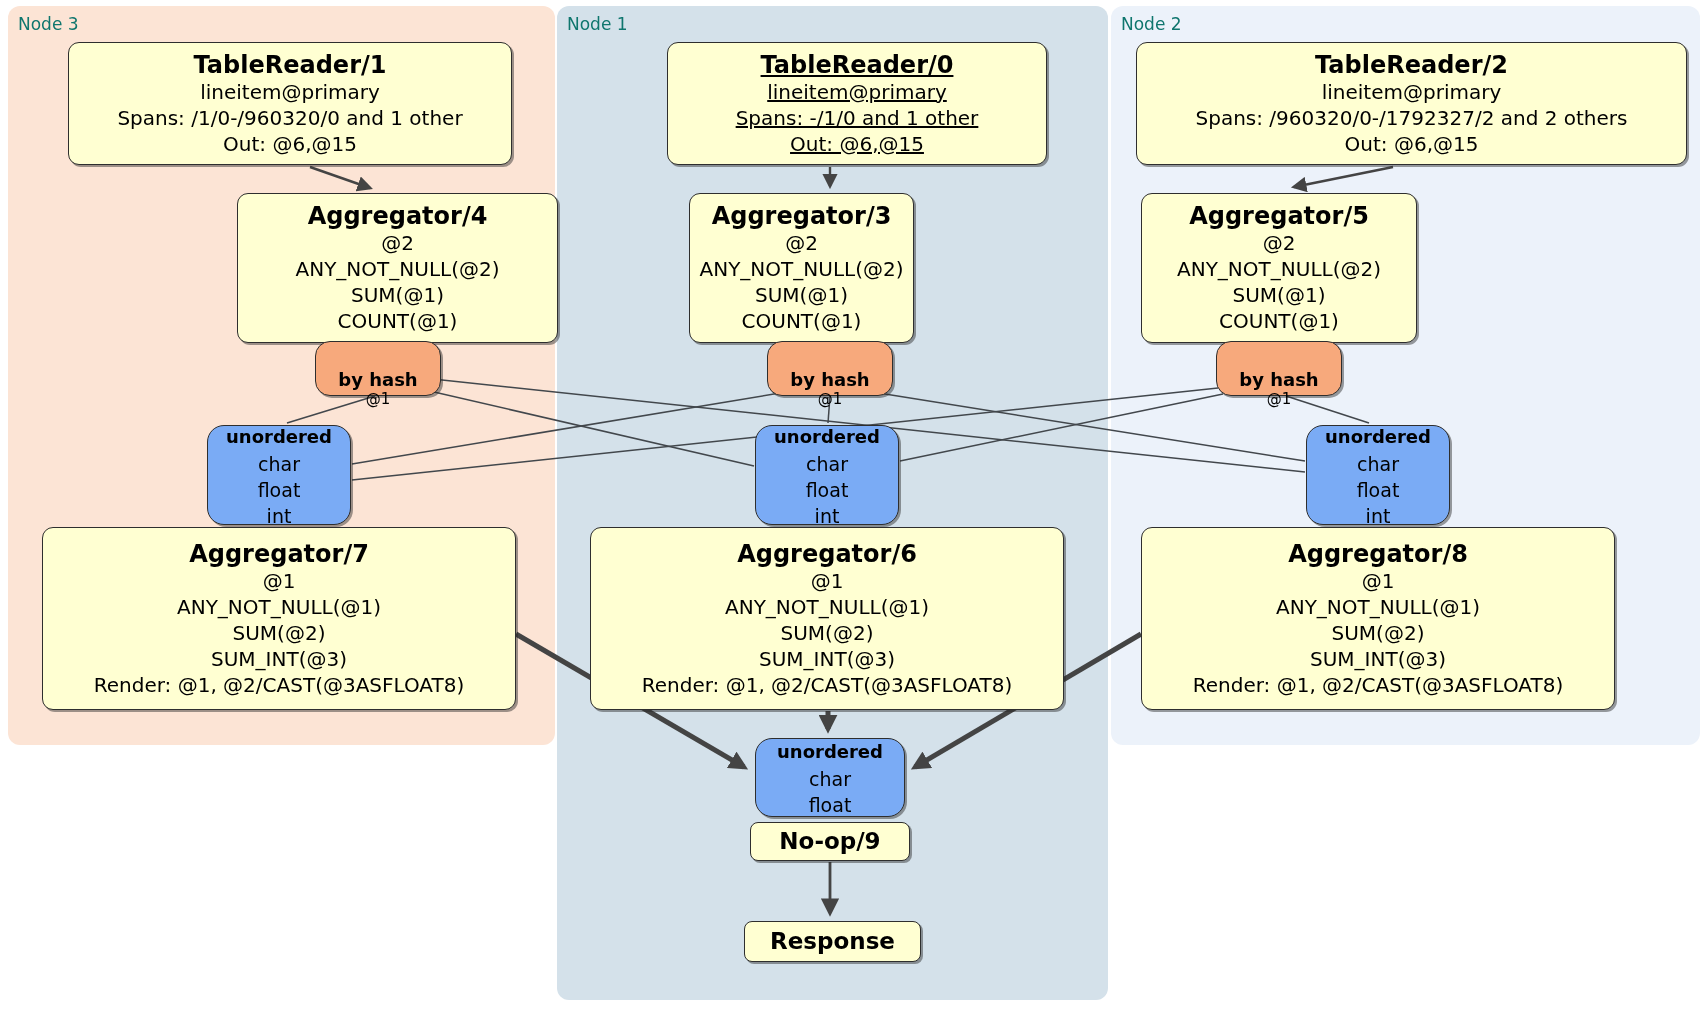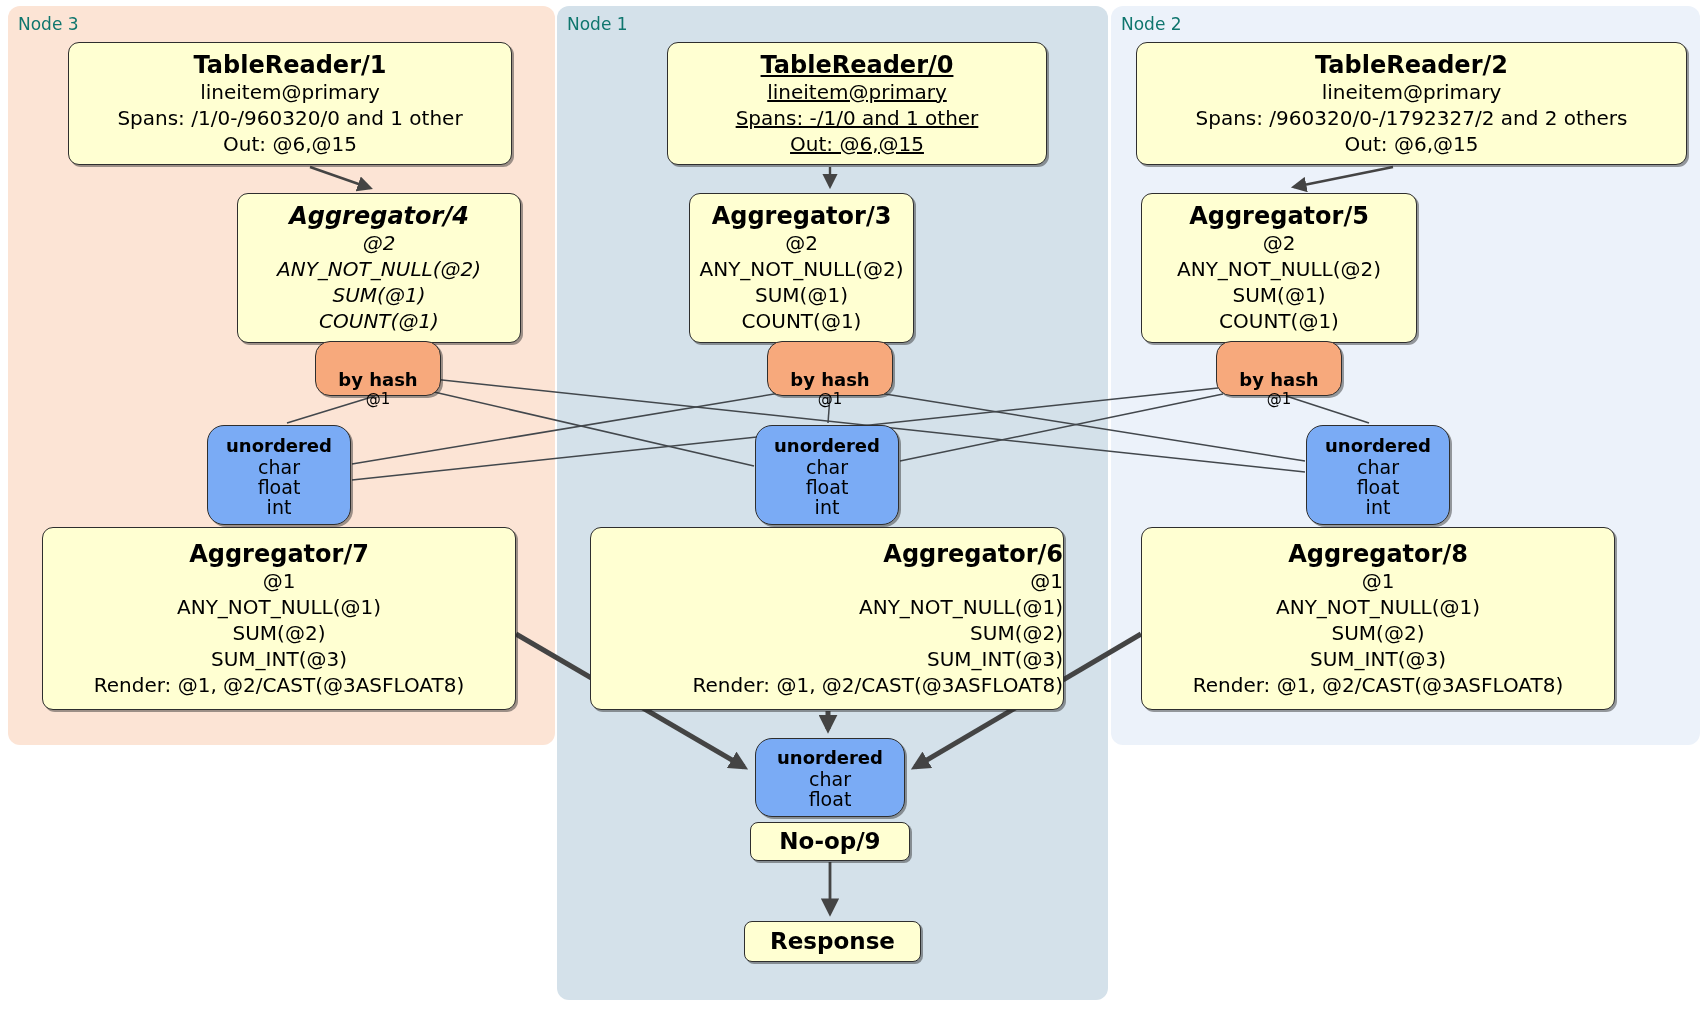--- a/index.html
+++ b/index.html
@@ -9,21 +9,21 @@
   .panel{position:absolute;border-radius:12px;}
   .panel-label{position:absolute;top:8px;left:10px;font-size:17px;color:#0f766e;}
 
   .edges{position:absolute;left:0;top:0;width:1706px;height:1016px;z-index:2;}
 
   .pbox{position:absolute;z-index:3;display:flex;flex-direction:column;justify-content:center;
         align-items:center;text-align:center;box-sizing:border-box;
         border:1.6px solid #2e2e2e;box-shadow:2px 2px 0 rgba(40,40,40,0.45);}
   .yellow{background:#ffffd2;border-radius:11px;}
   .orange{background:#f7a97c;border-radius:15px;}
-  .blue{background:#7aabf5;border-radius:17px;}
+  .blue{background:#7aabf5;border-radius:17px;gap:6px;}
 
   .pbox .title{font-weight:bold;font-size:24px;line-height:28px;white-space:nowrap;}
   .pbox .line{font-size:20px;line-height:26px;white-space:nowrap;}
 
   .router .title{font-size:18px;line-height:21px;margin-top:40px;}
   .router .line{font-size:15px;line-height:19px;}
   .sync .title{font-size:18px;line-height:23px;}
   .sync .line{font-size:19px;line-height:20px;}
   .small-title .title{font-size:23px;line-height:27px;}
 </style>
@@ -72,21 +72,21 @@
 
     <path d="M830,862 L830,913" stroke="#444" stroke-width="2.8" fill="none" marker-end="url(#arrow-s)"></path>
   </svg>
 
   <div class="pbox yellow" style="left:68px;top:42px;width:444px;height:123px;">
     <div class="title">TableReader/1</div>
     <div class="line">lineitem@primary</div>
     <div class="line">Spans: /1/0-/960320/0 and 1 other</div>
     <div class="line">Out: @6,@15</div>
   </div>
-  <div class="pbox yellow" style="left:237px;top:193px;width:284px;height:150px;font-style:italic;">
+  <div class="pbox yellow" style="left:237px;top:193px;width:321px;height:150px;">
     <div class="title">Aggregator/4</div>
     <div class="line">@2</div>
     <div class="line">ANY_NOT_NULL(@2)</div>
     <div class="line">SUM(@1)</div>
     <div class="line">COUNT(@1)</div>
   </div>
   <div class="pbox yellow" style="left:42px;top:527px;width:474px;height:183px;">
     <div class="title">Aggregator/7</div>
     <div class="line">@1</div>
     <div class="line">ANY_NOT_NULL(@1)</div>
@@ -111,21 +111,21 @@
     <div class="line">Spans: -/1/0 and 1 other</div>
     <div class="line">Out: @6,@15</div>
   </div>
   <div class="pbox yellow" style="left:689px;top:193px;width:225px;height:150px;">
     <div class="title">Aggregator/3</div>
     <div class="line">@2</div>
     <div class="line">ANY_NOT_NULL(@2)</div>
     <div class="line">SUM(@1)</div>
     <div class="line">COUNT(@1)</div>
   </div>
-  <div class="pbox yellow" style="left:590px;top:527px;width:474px;height:183px;align-items:flex-end;">
+  <div class="pbox yellow" style="left:590px;top:527px;width:474px;height:183px;">
     <div class="title">Aggregator/6</div>
     <div class="line">@1</div>
     <div class="line">ANY_NOT_NULL(@1)</div>
     <div class="line">SUM(@2)</div>
     <div class="line">SUM_INT(@3)</div>
     <div class="line">Render: @1, @2/CAST(@3ASFLOAT8)</div>
   </div>
   <div class="pbox orange router" style="left:767px;top:341px;width:126px;height:55px;">
     <div class="title">by hash</div>
     <div class="line">@1</div>

